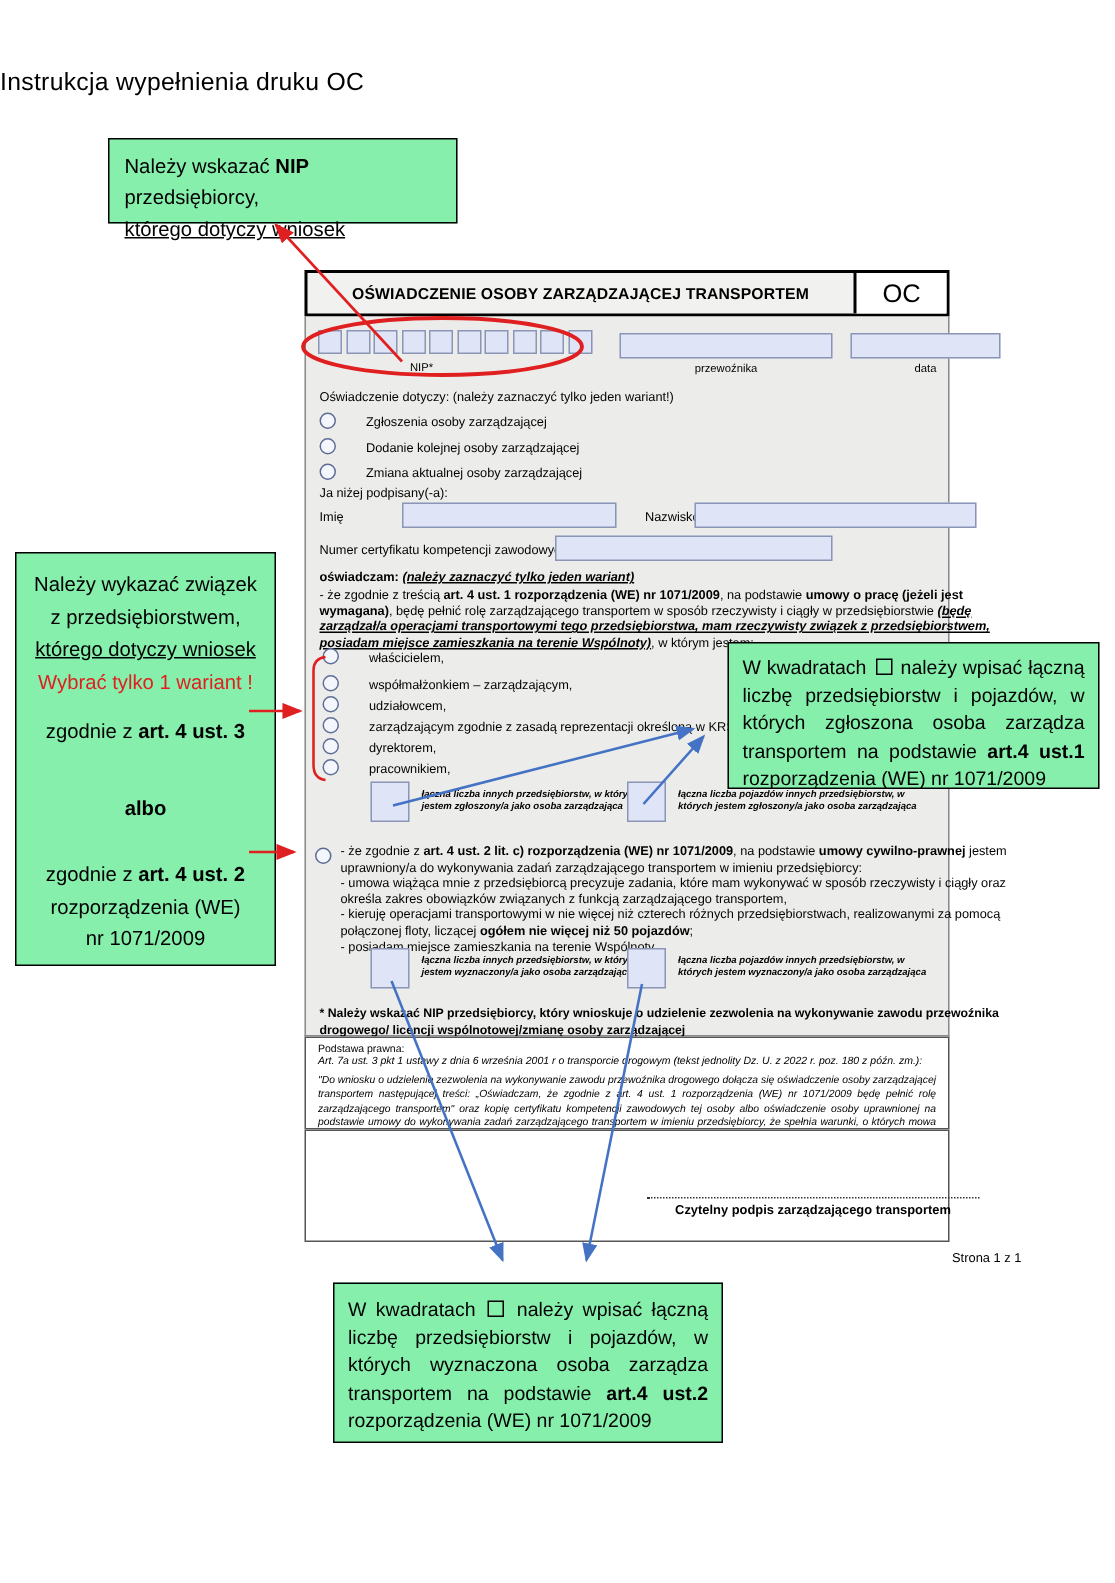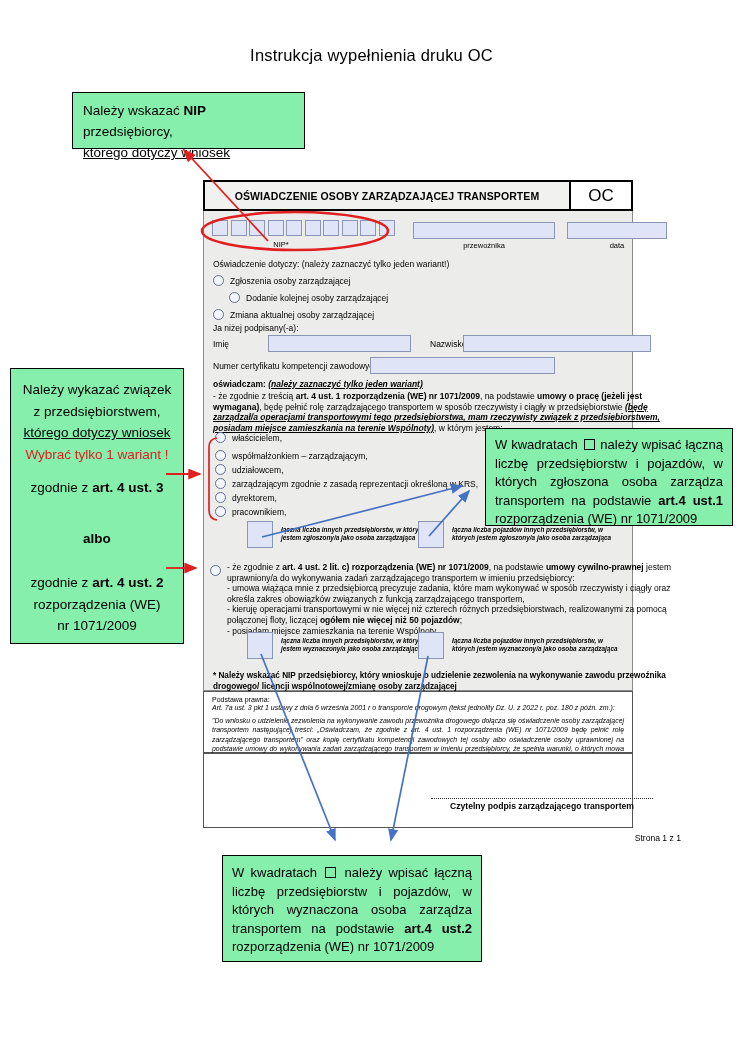--- a/index.html
+++ b/index.html
@@ -2,21 +2,21 @@
 <html><head>
 <meta charset="utf-8">
 <style>
   * { margin:0; padding:0; box-sizing:border-box; }
   html,body { background:#fff; }
   .page {
     position:relative; width:743px; height:1055px; background:#ffffff;
     font-family:"Liberation Sans", sans-serif; color:#000; overflow:hidden;
   }
   .page-title {
-    position:absolute; top:46px; left:0; width:100%; text-align:center;
+    position:absolute; top:46px; left:0; width:100%; text-align:left;
     font-size:16.5px; font-weight:400; letter-spacing:0.2px;
   }
   
   .callout { position:absolute; background:#86efac; border:1.6px solid #000; z-index:4; }
   .callout-nip { left:72px; top:92px; width:233px; height:57px; padding:7px 10px; font-size:13.5px; line-height:21px; }
   .callout-left { left:10px; top:368px; width:174px; height:276px; padding:10px 4px; font-size:13.5px; line-height:21.5px; text-align:center; }
   .callout-right { left:485px; top:428px; width:248px; height:98px; padding:7px 9px; font-size:13px; line-height:18.6px; text-align:justify; }
   .callout-bottom { left:222px; top:855px; width:260px; height:107px; padding:8px 9px; font-size:13px; line-height:18.6px; text-align:justify; }
   .b { font-weight:bold; }
   .u { text-decoration:underline; }
@@ -29,21 +29,21 @@
   .form { position:absolute; left:203px; top:180px; width:430px; height:648px; z-index:1; font-size:8.5px; }
   .form-header { position:absolute; left:0; top:0; width:100%; height:31px; border:2px solid #000; display:flex; background:#f1f1ef; }
   .form-header-title { flex:1; display:flex; align-items:center; justify-content:center; font-weight:bold; font-size:10.5px; letter-spacing:0.1px; }
   .form-header-code { width:62px; background:#fff; border-left:2px solid #000; display:flex; align-items:center; justify-content:center; font-weight:normal; font-size:17px; }
   .form-body { position:absolute; left:0; top:31px; width:100%; height:480px; background:#ececea; border:1px solid #8a8a8a; border-top:none; }
   .abs { position:absolute; }
   .field { background:#dfe4f7; border:1px solid #8b95b5; }
   .nip-boxes { left:9px; top:9px; display:flex; gap:2.5px; }
   .nip-box { width:16px; height:16px; background:#dfe4f7; border:1px solid #8b95b5; }
   .small-label { font-size:7.5px; text-align:center; }
-  .radio-row { display:flex; align-items:center; gap:6px; }
+  .radio-row { display:flex; align-items:center; gap:20px; }
   .radio { width:11px; height:11px; border-radius:50%; border:1.4px solid #5f6d95; background:#f4f6fd; flex:none; }
   .para { line-height:10.6px; }
   .cnt-square { width:26px; height:27px; background:#dfe4f7; border:1px solid #8b95b5; flex:none; }
   .cnt-caption { font-size:6.4px; font-style:italic; font-weight:bold; line-height:8px; padding-top:5px; }
   .footnote { font-weight:bold; font-size:8.2px; line-height:10.5px; }
   .legal-box { position:absolute; left:0; top:511px; width:100%; height:62px; background:#fff; border:1px solid #555; padding:4px 8px; }
   .legal-h { font-size:7px; }
   .legal-i { font-size:7px; font-style:italic; line-height:9px; }
   .legal-q { font-size:6.9px; font-style:italic; line-height:9.3px; text-align:justify; margin-top:4px; }
   .sig-box { position:absolute; left:0; top:573px; width:100%; height:75px; background:#fff; border:1px solid #555; border-top:1px solid #555; }
@@ -112,21 +112,21 @@
     <div class="abs small-label" style="left:210px; top:61px; width:142px;">przewoźnika</div>
 
     <div class="abs field" style="left:364px; top:42px; width:100px; height:17px;"></div>
     <div class="abs small-label" style="left:364px; top:61px; width:100px;">data</div>
 
     <div class="abs" style="left:10px; top:79px;">Oświadczenie dotyczy: (należy zaznaczyć tylko jeden wariant!)</div>
     <div class="abs radio-row" style="left:10px; top:95px;">
       <span class="radio"></span>
         <span>Zgłoszenia osoby zarządzającej</span>
     </div>
-    <div class="abs radio-row" style="left:26px; top:112px;">
+    <div class="abs radio-row" style="left:10px; top:112px;">
       <span class="radio"></span>
         <span>Dodanie kolejnej osoby zarządzającej</span>
     </div>
     <div class="abs radio-row" style="left:10px; top:129px;">
       <span class="radio"></span>
         <span>Zmiana aktualnej osoby zarządzającej</span>
     </div>
     <div class="abs" style="left:10px; top:143px;">Ja niżej podpisany(-a):</div>
 
     <div class="abs" style="left:10px; top:159px;">Imię</div>

